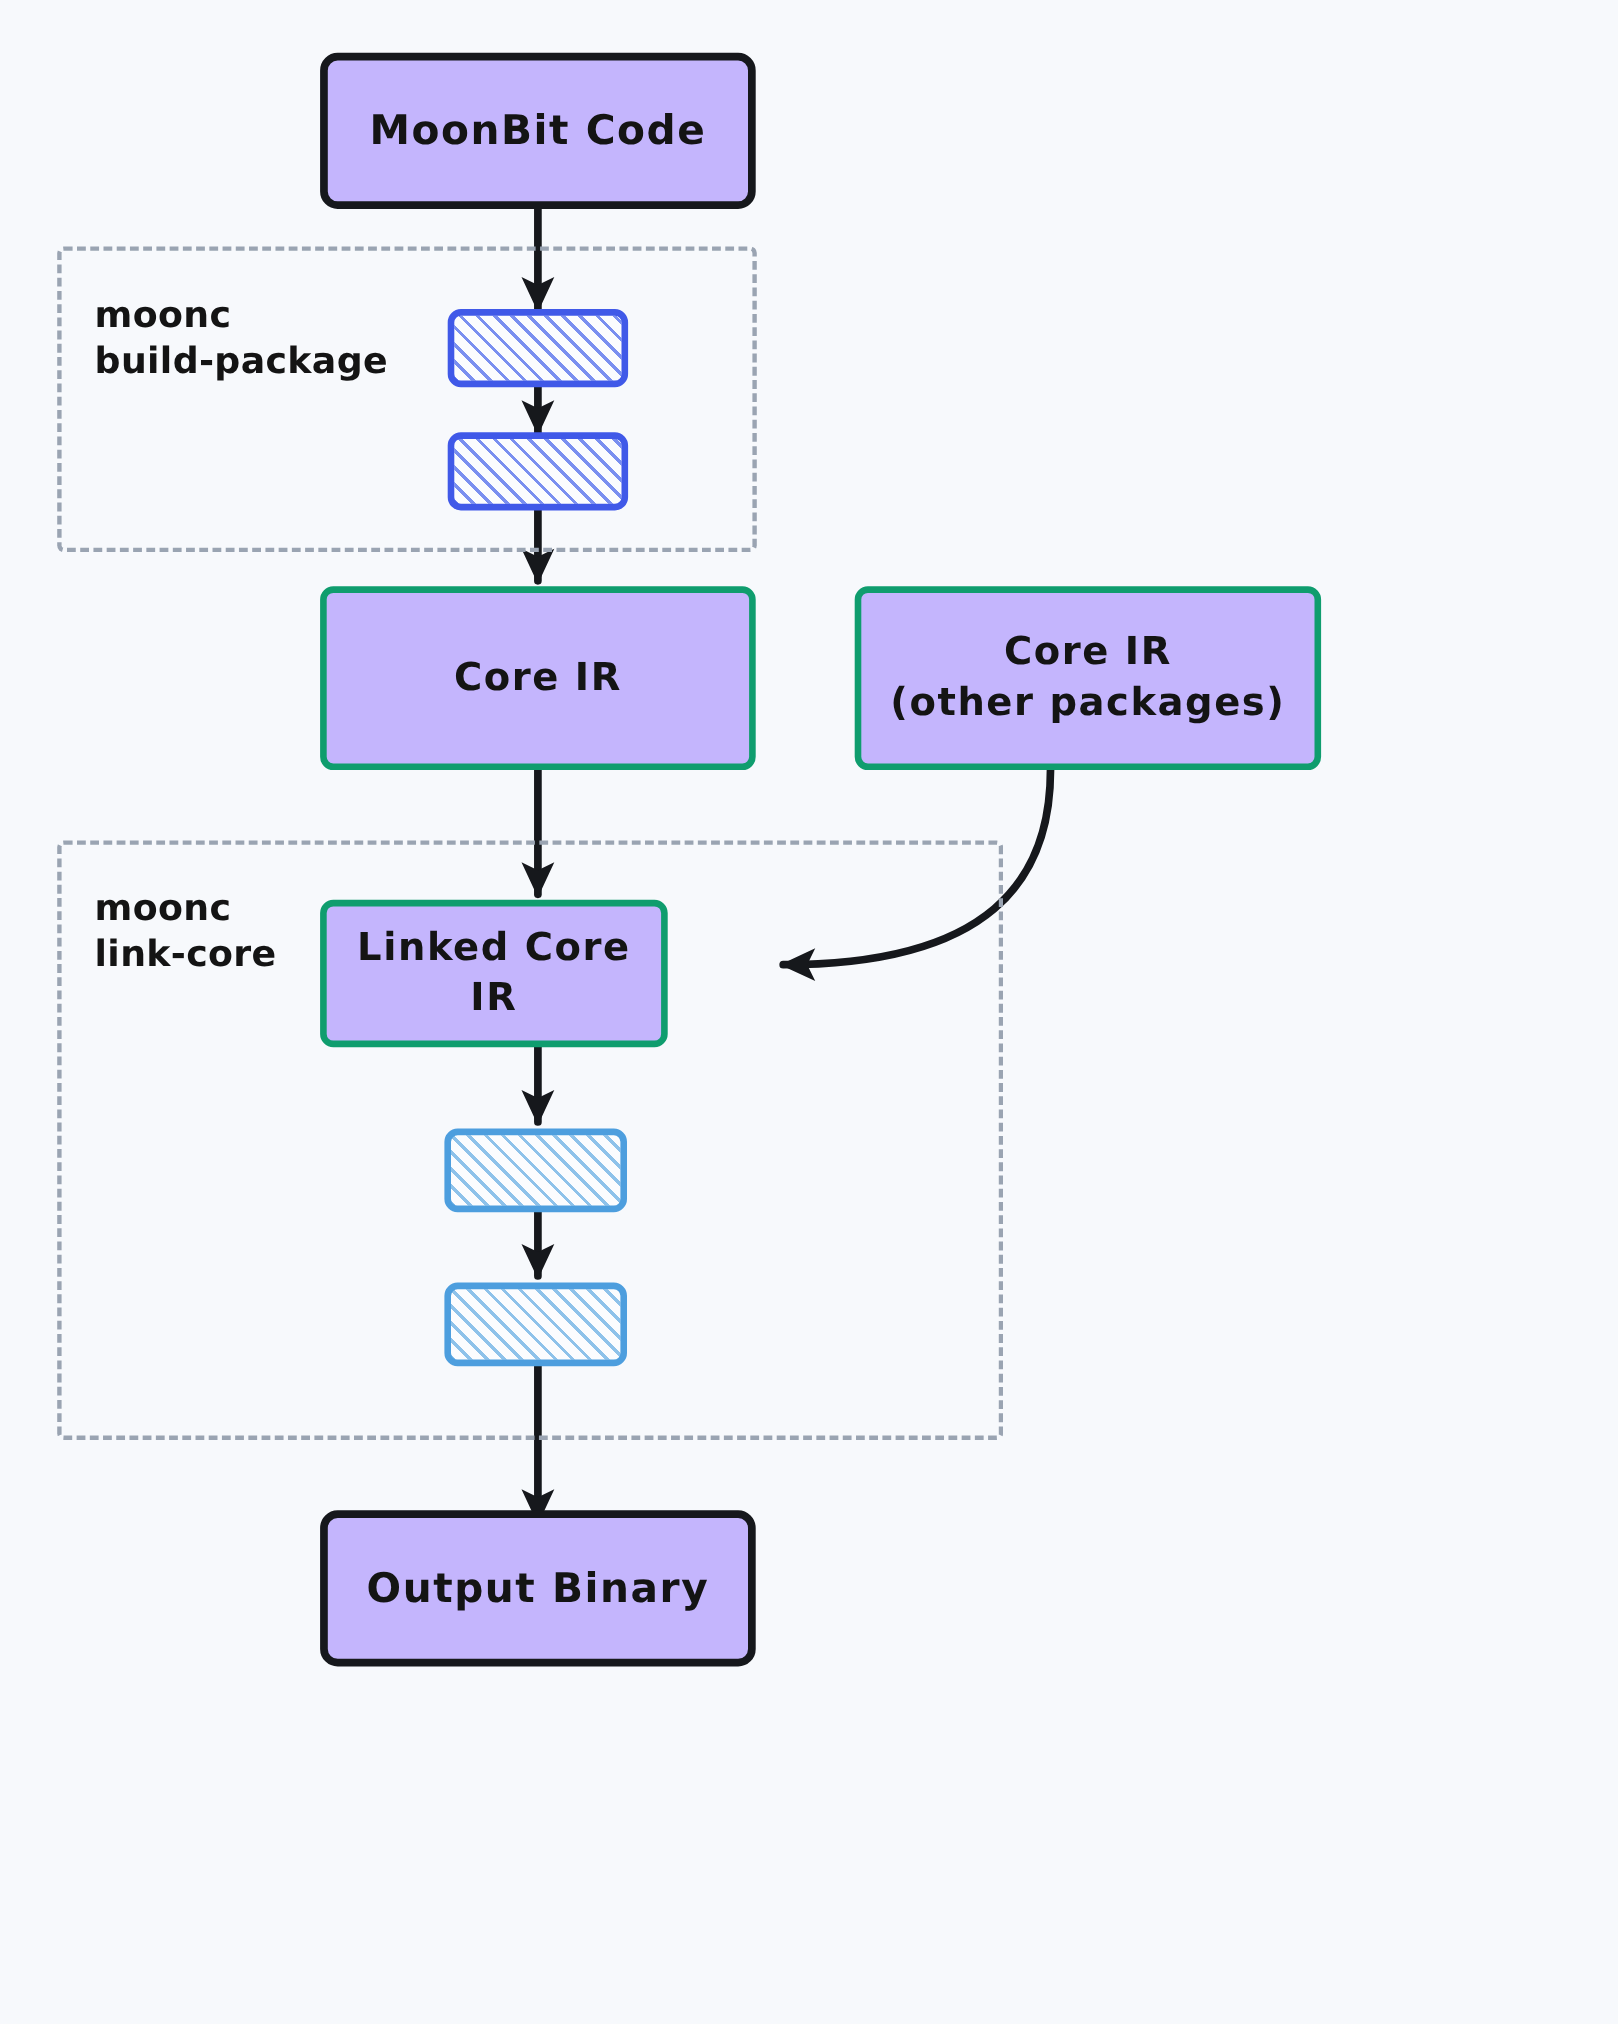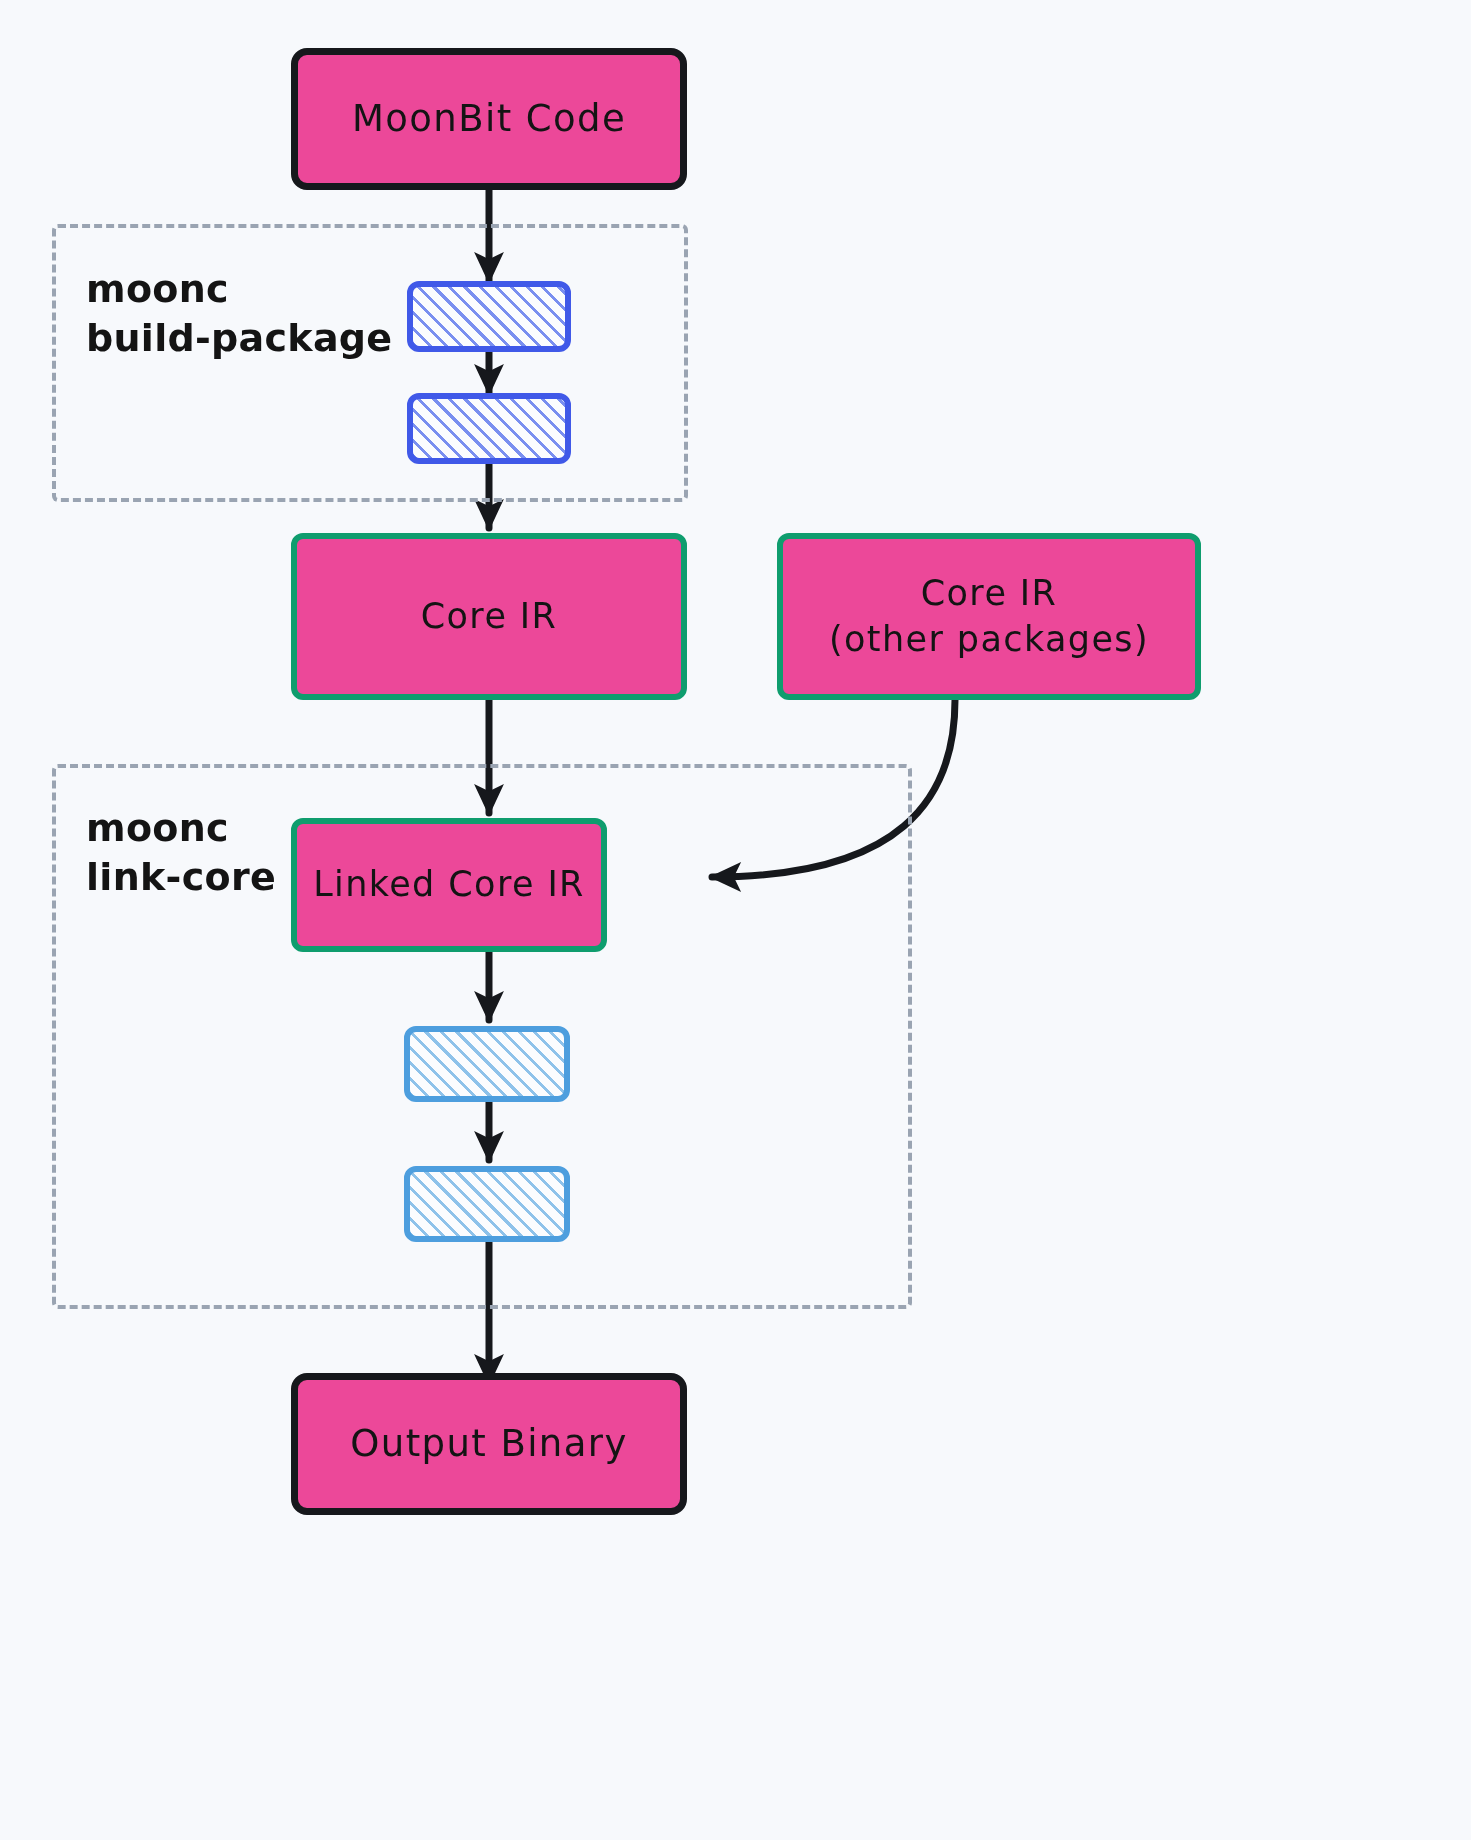--- a/index.html
+++ b/index.html
@@ -32,39 +32,39 @@
     position: absolute;
     border: 4px dashed #9aa4b2;
     border-radius: 6px;
     box-sizing: border-box;
     background: transparent;
   }
   .subgraph-label {
     position: absolute;
     color: #141414;
     font-family: "DejaVu Sans", sans-serif;
-    font-size: 38px;
+    font-size: 33px;
     font-weight: 600;
     line-height: 1.28;
     letter-spacing: 0.3px;
     white-space: pre-line;
   }
 
   
   .node {
     position: absolute;
     box-sizing: border-box;
-    background: #ec4899;
+    background: #c4b5fd;
     display: flex;
     align-items: center;
     justify-content: center;
     text-align: center;
     color: #141414;
     font-family: "DejaVu Sans", sans-serif;
-    font-weight: 400;
+    font-weight: 700;
     letter-spacing: 1.4px;
     line-height: 1.3;
     white-space: pre-line;
   }
   .node.black {
     border: 7px solid #16181c;
     border-radius: 16px;
     font-size: 37px;
   }
   .node.green {

